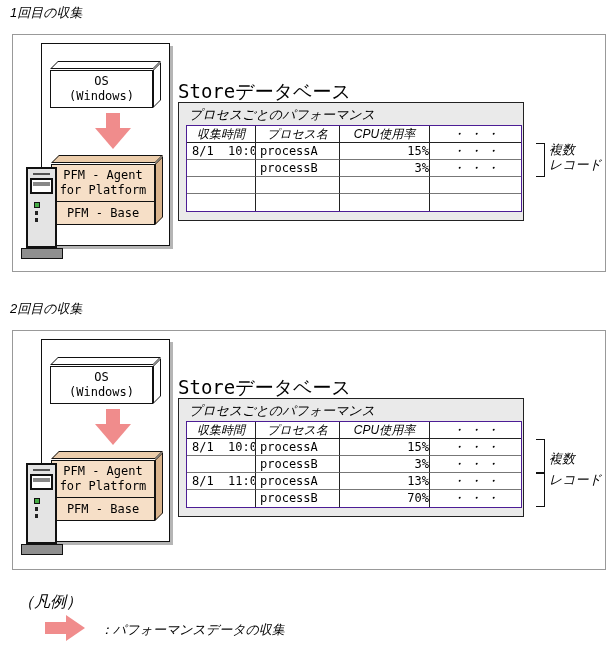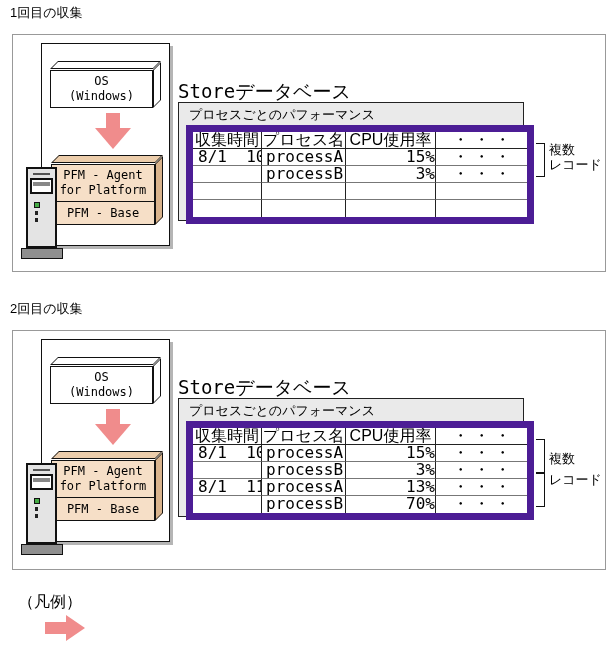--- a/index.html
+++ b/index.html
@@ -1,18 +1,18 @@
 <!DOCTYPE html>
 <html style="--arrow: #F08C8C; --tan_front: #F6DFC7; --tan_top: #ECCDAB; --tan_right: #D9B38C; --db_bg: #EAEAEA; --panel_border: #999999; --tower_body: #E4E4E4; --tower_base: #8F8F8F; --led: #44AA44;"><head>
 <meta charset="utf-8">
 <style>
   html,body{margin:0;padding:0;background:#fff;}
   #stage{position:relative;width:611px;height:651px;background:#fff;overflow:hidden;
          font-family:"Liberation Sans","DejaVu Sans",sans-serif;color:#000;}
-  .jp{font-family:"Liberation Sans","DejaVu Sans",sans-serif;}
+  .jp{font-family:"Liberation Sans","DejaVu Sans",sans-serif;font-style:italic;}
   .mono{font-family:"DejaVu Sans Mono","Liberation Sans",monospace;}
   .panel-title{position:absolute;font-size:13px;}
   .panel{position:absolute;border:1px solid var(--panel_border,#999);background:#fff;}
   .machine-box{position:absolute;border:1px solid #111;background:#fff;box-shadow:3px 3px 0 #b5b5b5;z-index:2;}
   
   .box3d{position:absolute;z-index:3;}
   .box3d .f-top{position:absolute;left:4px;top:-9px;width:100%;height:8px;
       border:1px solid #111;transform:skewX(-45deg);box-sizing:border-box;}
   .box3d .f-right{position:absolute;right:-8px;top:-4px;width:8px;height:100%;
       border:1px solid #111;transform:skewY(-45deg);box-sizing:border-box;}
@@ -41,21 +41,21 @@
   .t-slot{height:4px;background:#888;margin:2px 1px 0 1px;}
   .t-led{width:4px;height:4px;background:var(--led,#44AA44);border:1px solid #111;margin:8px 0 0 6px;}
   .t-dot{width:3px;height:4px;background:#222;margin:3px 0 0 7px;}
   .t-base{width:42px;height:11px;background:var(--tower_base,#8F8F8F);border:1px solid #111;box-sizing:border-box;}
   
   .db-label{position:absolute;font-size:19px;}
   .db-box{position:absolute;width:346px;height:119px;border:1px solid #222;background:var(--db_bg,#EAEAEA);box-sizing:border-box;}
   .db-title{position:absolute;left:10px;top:3px;font-size:13px;}
   .tbl{position:absolute;left:7px;top:22px;display:grid;
        grid-template-columns:69px 84px 90px 91px;grid-auto-rows:17px;
-       background:#fff;border:7px solid #4c1d95;font-size:16px;}
+       background:#fff;border:1px solid #4c1d95;font-size:12px;}
   .c{border-right:1px solid #222;border-bottom:1px solid #777;line-height:16px;
      overflow:hidden;box-sizing:border-box;}
   .c.k3{border-right:none;}
   .c.r4{border-bottom:none;}
   .c.h{text-align:center;border-bottom:1px solid #222;}
   .c.k0{text-align:left;padding-left:5px;white-space:pre;}
   .c.k1{text-align:left;padding-left:4px;}
   .c.k2{text-align:right;}
   .c.k3{text-align:center;letter-spacing:5px;padding-left:5px;}
   .c.h.k0,.c.h.k1,.c.h.k2{text-align:center;padding-left:0;}
@@ -227,14 +227,15 @@
   <div class="bracket" style="left:536px;top:439px;height:32px"></div>
   <div class="bracket" style="left:536px;top:473px;height:32px"></div>
   <div class="br-label jp" style="left:549px;top:451px">複数</div>
   <div class="br-label jp" style="left:549px;top:472px">レコード</div>
 
   <div class="legend-heading jp" style="left:18px;top:592px">（凡例）</div>
   <div class="arrow-right" style="left:45px;top:615px">
     <div class="stem"></div>
     <div class="head"></div>
   </div>
+  <div class="legend-label jp" style="left:100px;top:621px">：パフォーマンスデータの収集</div>
 
 </div>
 
 </body></html>

